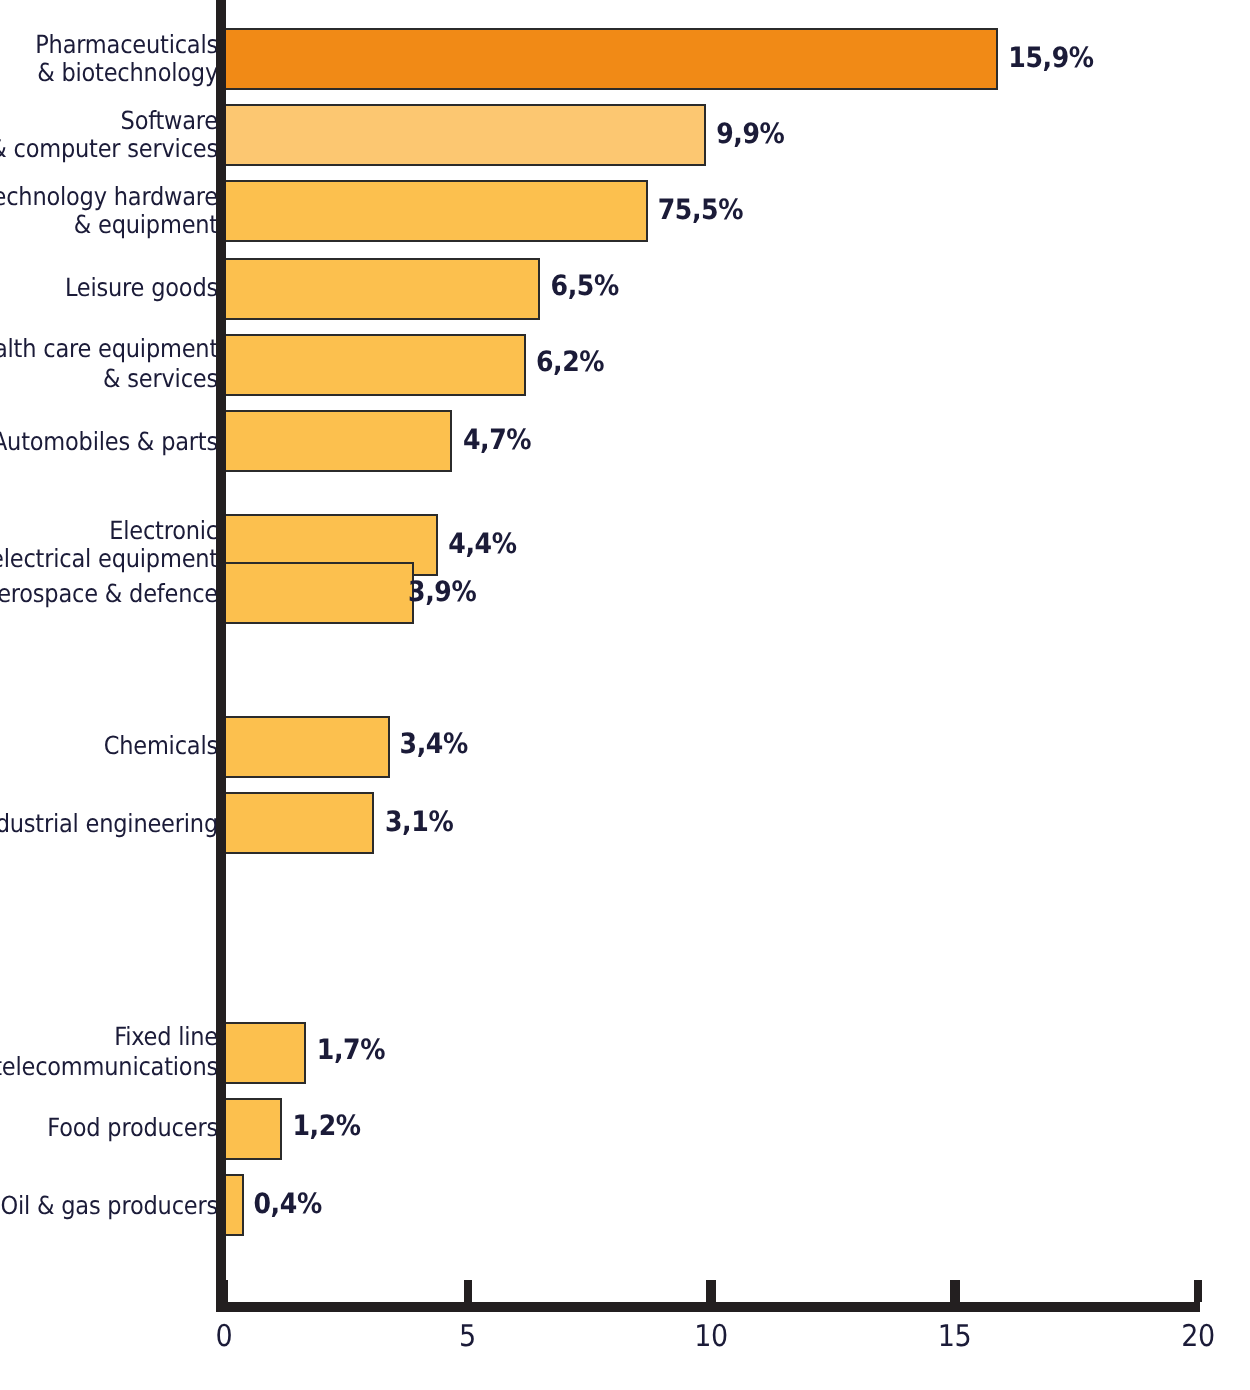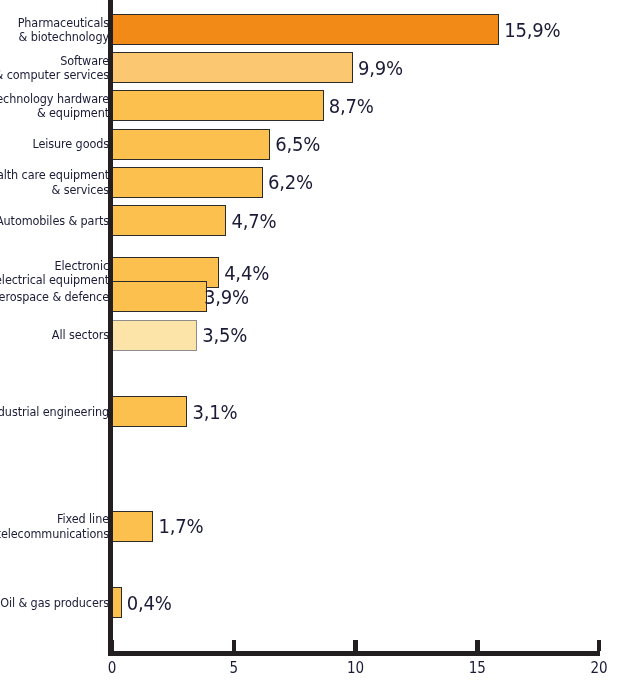--- a/index.html
+++ b/index.html
@@ -69,24 +69,25 @@
   .bar.neutral {
     background: #fce3a8;
     border: 1.4px solid #8d8d8d;
   }
 
   .bar-value {
     position: absolute;
     top: 50%;
     transform: translateY(-50%);
     color: #1b1b38;
-    font-size: 20px;
+    font-size: 14px;
     line-height: 15px;
     white-space: nowrap;
     letter-spacing: -0.2px;
+    font-weight: bold;
   }
 
   
   #y-axis {
     position: absolute;
     left: 108px;
     top: 0px;
     width: 4.5px;
     height: 651px;
     background: #231f20;
@@ -131,21 +132,21 @@
       <div class="row" style="top: 52.2px;">
         <div class="row-label">Software
 &amp; computer services</div>
         <div class="bar light" style="width: 241.065px;"></div>
         <div class="bar-value" style="left: 358.065px;">9,9%</div>
       </div>
       <div class="row" style="top: 90.4px;">
         <div class="row-label">Technology hardware
 &amp; equipment</div>
         <div class="bar" style="width: 211.845px;"></div>
-        <div class="bar-value" style="left: 328.845px;">8,7%</div>
+        <div class="bar-value" style="left: 328.845px;">75,5%</div>
       </div>
       <div class="row" style="top: 128.6px;">
         <div class="row-label">Leisure goods</div>
         <div class="bar" style="width: 158.275px;"></div>
         <div class="bar-value" style="left: 275.275px;">6,5%</div>
       </div>
       <div class="row" style="top: 166.8px;">
         <div class="row-label">Health care equipment
 &amp; services</div>
         <div class="bar" style="width: 150.97px;"></div>
@@ -160,35 +161,40 @@
         <div class="row-label">Electronic
 &amp; electrical equipment</div>
         <div class="bar" style="width: 107.14px;"></div>
         <div class="bar-value" style="left: 224.14px;">4,4%</div>
       </div>
       <div class="row" style="top: 281.4px;">
         <div class="row-label">Aerospace &amp; defence</div>
         <div class="bar" style="width: 94.965px;"></div>
         <div class="bar-value" style="left: 204px;">3,9%</div>
       </div>
-      <div class="row" style="top: 319.6px;">
-        <div class="row-label">All sectors</div>
-        <div class="bar neutral" style="width: 85.225px;"></div>
-        <div class="bar-value" style="left: 202.225px;">3,5%</div>
+      <div class="row" style="top: 357.8px;">
+        <div class="row-label">Chemicals</div>
+        <div class="bar" style="width: 82.79px;"></div>
+        <div class="bar-value" style="left: 199.79px;">3,4%</div>
       </div>
       <div class="row" style="top: 396px;">
         <div class="row-label">Industrial engineering</div>
         <div class="bar" style="width: 75.485px;"></div>
         <div class="bar-value" style="left: 192.485px;">3,1%</div>
       </div>
       <div class="row" style="top: 510.6px;">
         <div class="row-label">Fixed line
 telecommunications</div>
         <div class="bar" style="width: 41.395px;"></div>
         <div class="bar-value" style="left: 158.395px;">1,7%</div>
+      </div>
+      <div class="row" style="top: 548.8px;">
+        <div class="row-label">Food producers</div>
+        <div class="bar" style="width: 29.22px;"></div>
+        <div class="bar-value" style="left: 146.22px;">1,2%</div>
       </div>
       <div class="row" style="top: 587px;">
         <div class="row-label">Oil &amp; gas producers</div>
         <div class="bar" style="width: 9.74px;"></div>
         <div class="bar-value" style="left: 126.74px; text-align: right;">0,4%</div>
       </div>
     </div>
 
   <div id="y-axis"></div>
   <div id="x-axis"></div>

